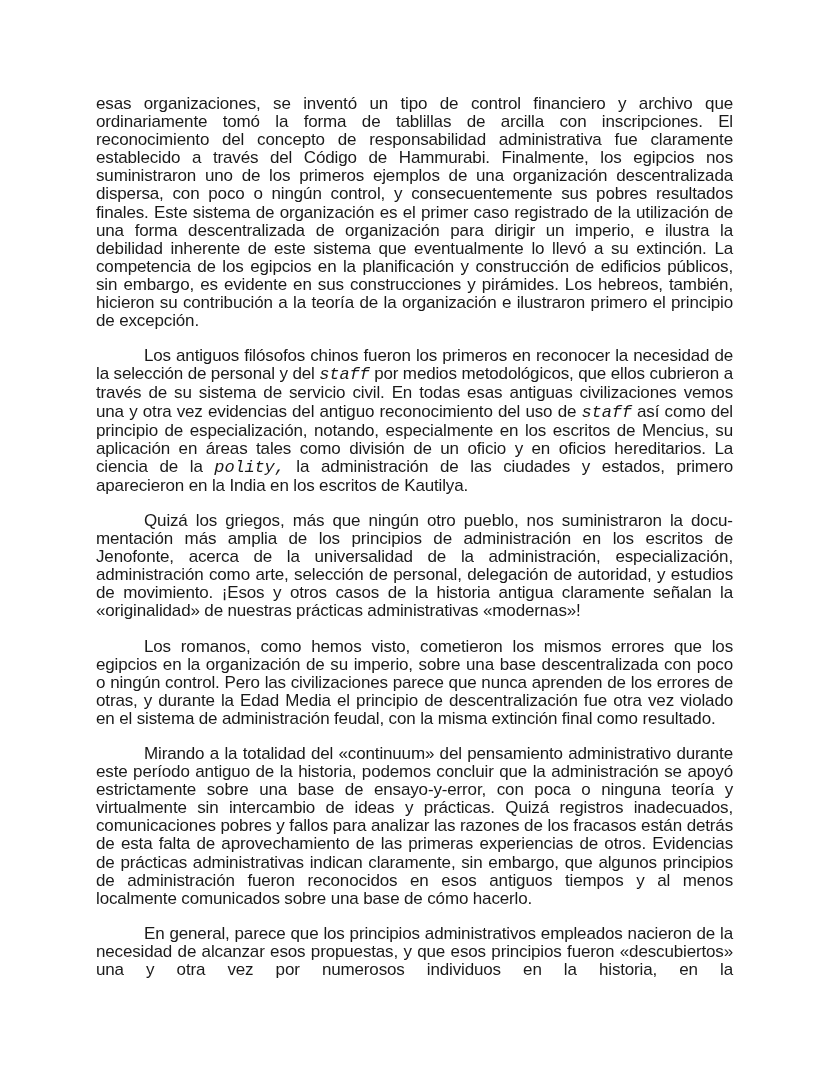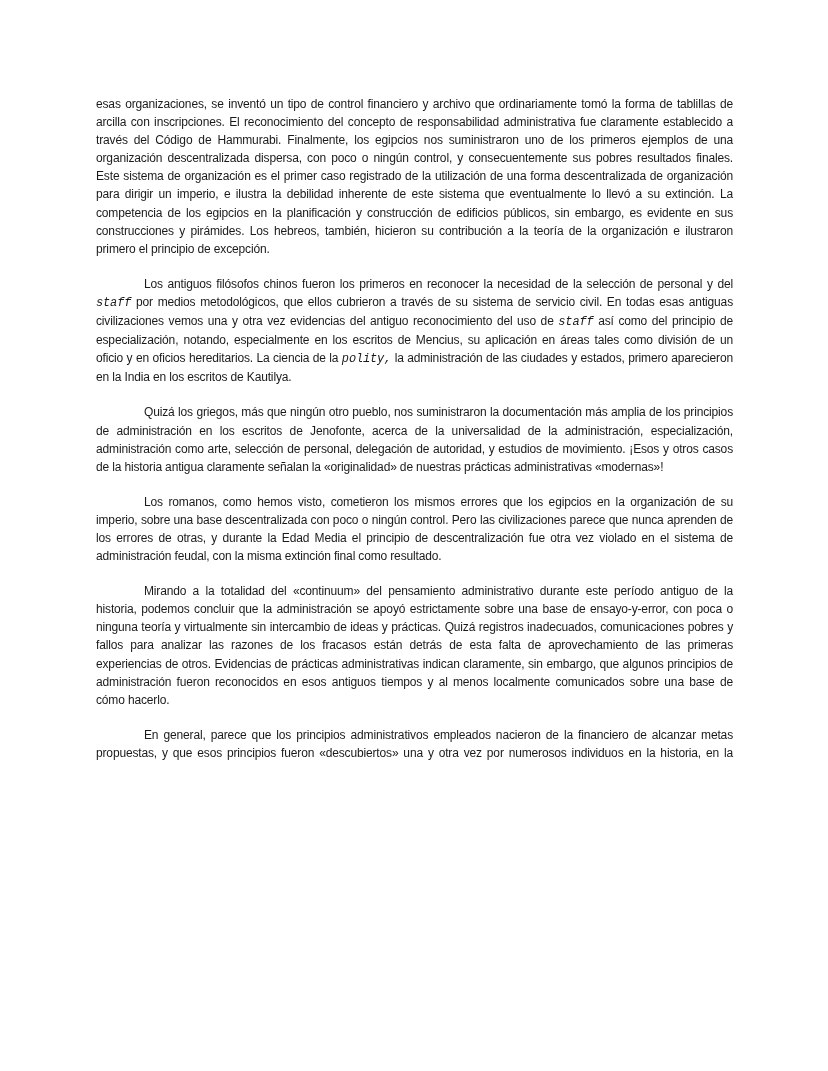--- a/index.html
+++ b/index.html
@@ -12,21 +12,21 @@
       height: 1071px;
       position: relative;
       overflow: hidden;
     }
     .page {
       position: absolute;
       left: 96px;
       top: 95px;
       width: 637px;
       font-family: "Liberation Sans", sans-serif;
-      font-size: 12px;
+      font-size: 17px;
       line-height: 18.1px;
       color: #1a1a1a;
       text-align: justify;
       letter-spacing: -0.15px;
     }
     .para {
       margin: 0 0 17px 0;
       text-indent: 48px;
     }
     .para.first {
@@ -58,15 +58,15 @@
 
   <p class="para">
     <span>Los romanos, como hemos visto, cometieron los mismos errores que los egipcios en la organización de su imperio, sobre una base descentralizada con poco o ningún control. Pero las civilizaciones parece que nunca aprenden de los errores de otras, y durante la Edad Media el principio de descentralización fue otra vez violado en el sistema de administración feudal, con la misma extinción final como resultado.</span>
   </p>
 
   <p class="para">
     <span>Mirando a la totalidad del «continuum» del pensamiento administrativo durante este período antiguo de la historia, podemos concluir que la administración se apoyó estrictamente sobre una base de ensayo-y-error, con poca o ninguna teoría y virtualmente sin intercambio de ideas y prácticas. Quizá registros inadecuados, comunicaciones pobres y fallos para analizar las razones de los fracasos están detrás de esta falta de aprovechamiento de las primeras experiencias de otros. Evidencias de prácticas administrativas indican claramente, sin embargo, que algunos principios de administración fueron reconocidos en esos antiguos tiempos y al menos localmente comunicados sobre una base de cómo hacerlo.</span>
   </p>
 
   <p class="para last">
-    <span>En general, parece que los principios administrativos empleados nacieron de la financiero de alcanzar metas propuestas, y que esos principios fueron «descubiertos» una y otra vez por numerosos individuos en la historia, en la</span>
+    <span>En general, parece que los principios administrativos empleados nacieron de la necesidad de alcanzar esos propuestas, y que esos principios fueron «descubiertos» una y otra vez por numerosos individuos en la historia, en la</span>
   </p>
 </div>
 
 </body></html>

